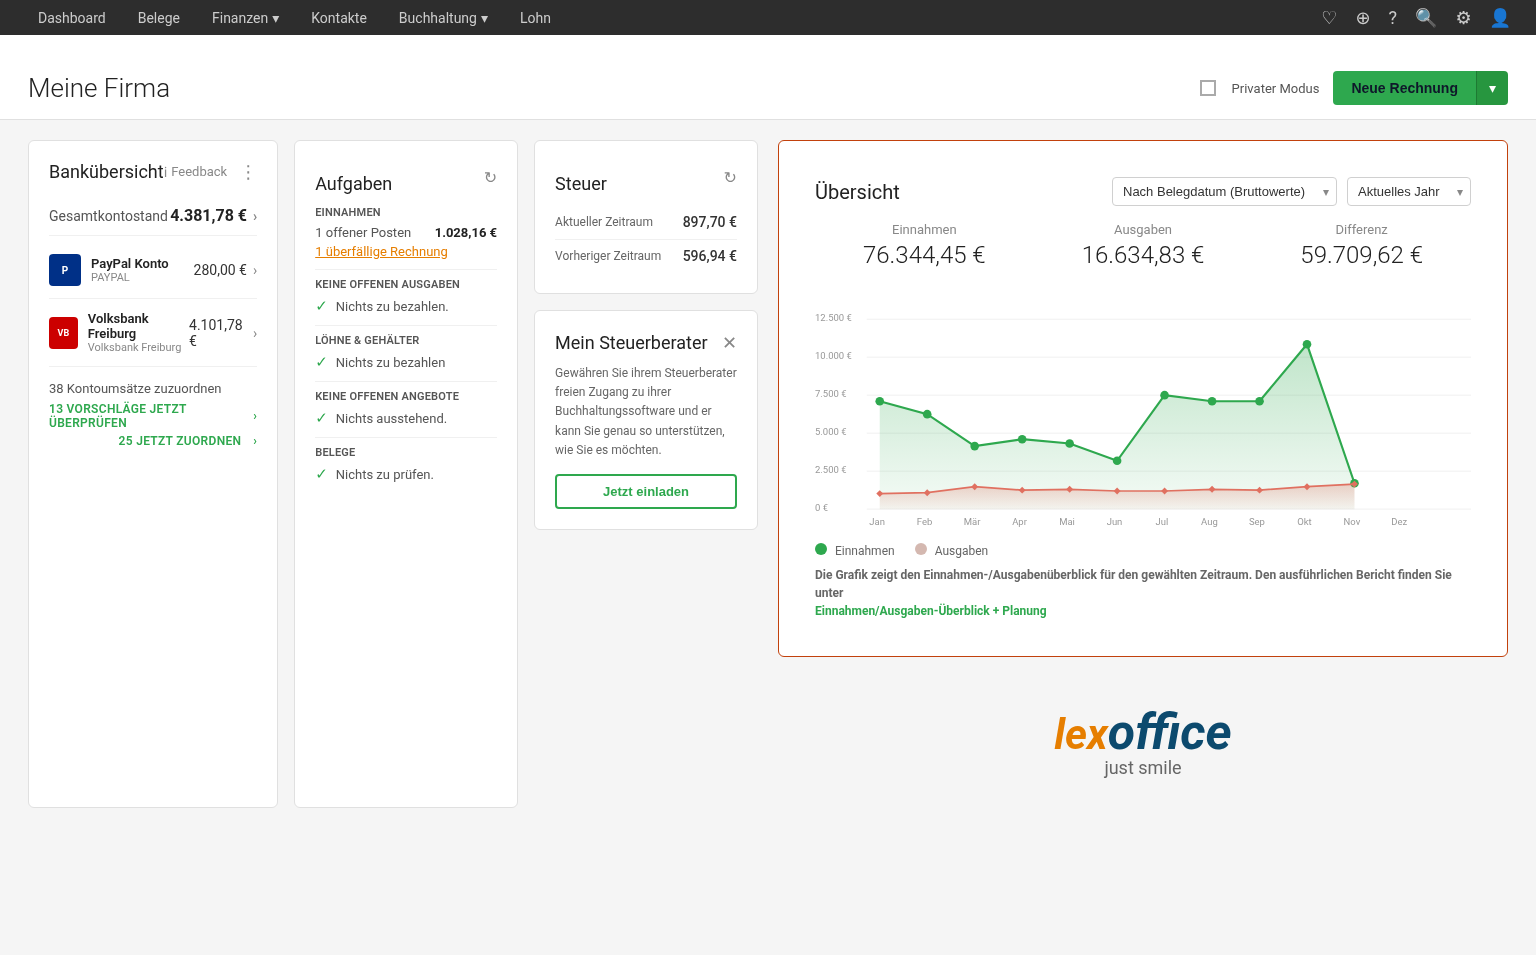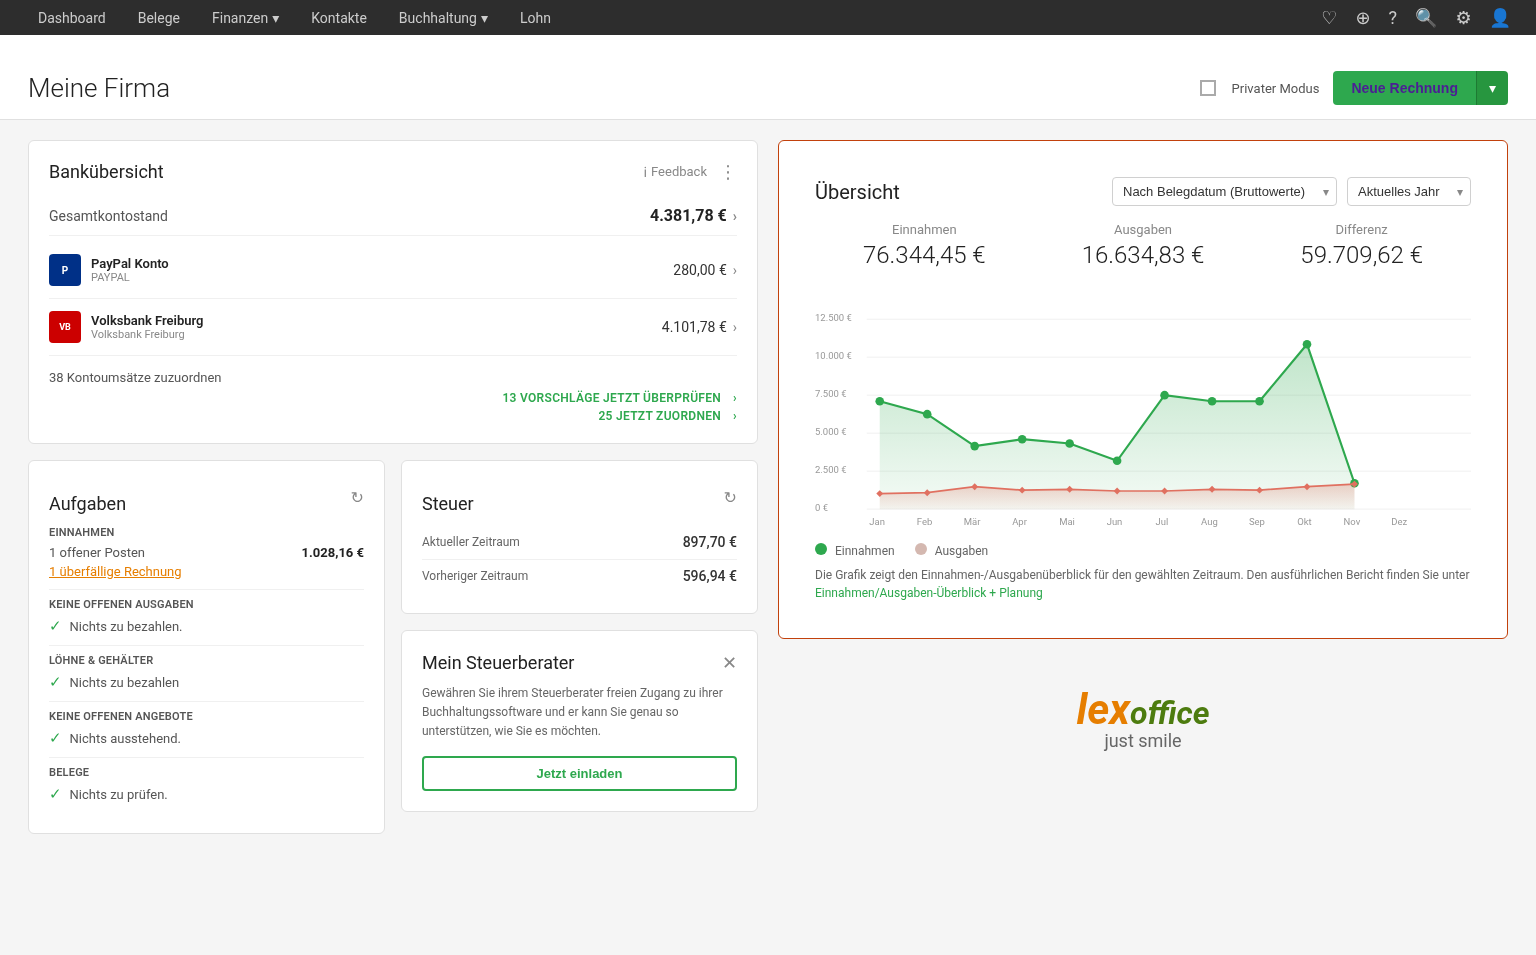--- a/index.html
+++ b/index.html
@@ -11,26 +11,26 @@
     .nav-item { color: #ccc; padding: 8px 14px; cursor: pointer; font-size: 14px; display: flex; align-items: center; gap: 4px; white-space: nowrap; }
     .nav-icons { display: flex; align-items: center; gap: 18px; }
     .nav-icon { color: #ccc; cursor: pointer; font-size: 18px; }
 
     
     .page-header { background: #fff; padding: 36px 28px 14px; display: flex; align-items: center; justify-content: space-between; border-bottom: 1px solid #e0e0e0; }
     .page-title { font-size: 26px; font-weight: 300; color: #222; }
     .header-right { display: flex; align-items: center; gap: 14px; }
     .private-mode { display: flex; align-items: center; gap: 16px; color: #555; font-size: 13px; cursor: pointer; }
     .checkbox { width: 16px; height: 16px; border: 2px solid #aaa; display: inline-block; }
-    .btn-primary { background: #2ea84e; color: #4c1d95; border: none; padding: 9px 18px; border-radius: 4px 0 0 4px; font-size: 14px; font-weight: 600; cursor: pointer; }
+    .btn-primary { background: #2ea84e; color: #0f172a; border: none; padding: 9px 18px; border-radius: 4px 0 0 4px; font-size: 14px; font-weight: 600; cursor: pointer; }
     .btn-primary-arrow { background: #27963f; color: #fff; border: none; padding: 9px 12px; border-radius: 0 4px 4px 0; font-size: 14px; cursor: pointer; border-left: 1px solid #1e7a33; }
 
     
     .main { padding: 20px 28px; display: grid; grid-template-columns: 1fr 1fr; gap: 20px; }
-    .left-col { display: flex; flex-direction: column; gap: 16px; }
+    .left-col { display: flex; flex-direction: row; gap: 16px; }
     .right-col { display: flex; flex-direction: column; gap: 16px; }
 
     
     .card { background: #fff; border-radius: 6px; border: 1px solid #e0e0e0; padding: 20px; }
 
     
     .card-header { display: flex; align-items: center; justify-content: space-between; margin-bottom: 14px; }
     .card-title { font-size: 18px; font-weight: 400; color: #222; }
     .card-header-right { display: flex; align-items: center; gap: 12px; color: #888; font-size: 13px; }
     .feedback-btn { display: flex; align-items: center; gap: 4px; color: #888; cursor: pointer; font-size: 13px; }
@@ -96,27 +96,27 @@
     .stats-row { display: flex; justify-content: space-around; margin-bottom: 20px; text-align: center; }
     .stat-item { flex: 1; }
     .stat-label { font-size: 13px; color: #888; margin-bottom: 4px; }
     .stat-value { font-size: 24px; font-weight: 300; color: #222; }
 
     
     .chart-area { position: relative; height: 240px; margin-bottom: 14px; }
     .chart-svg { width: 100%; height: 100%; }
     .chart-legend { display: flex; align-items: center; gap: 20px; font-size: 12px; color: #666; margin-bottom: 8px; }
     .legend-dot { width: 12px; height: 12px; border-radius: 50%; display: inline-block; margin-right: 5px; }
-    .chart-note { font-size: 12px; color: #666; line-height: 1.5; }
+    .chart-note { font-size: 12px; color: #666; line-height: 1.5; font-weight: bold; }
     .chart-note a { color: #2ea84e; cursor: pointer; }
 
     
     .logo-area { display: flex; align-items: center; justify-content: center; padding: 30px; }
     .logo-lex { color: #e67e00; font-size: 42px; font-weight: 700; font-style: italic; }
-    .logo-office { color: #4d7c0f; font-size: 32px; font-weight: 700; font-style: italic; }
+    .logo-office { color: #0c4a6e; font-size: 50px; font-weight: 700; font-style: italic; }
     .logo-sub { color: #666; font-size: 18px; text-align: center; margin-top: -4px; }
     .logo-wrapper { text-align: center; }
   </style>
 </head>
 <body>
 
 <nav class="navbar">
   <div class="nav-links">
     <div class="nav-item">Dashboard</div>
     <div class="nav-item">Belege</div>

